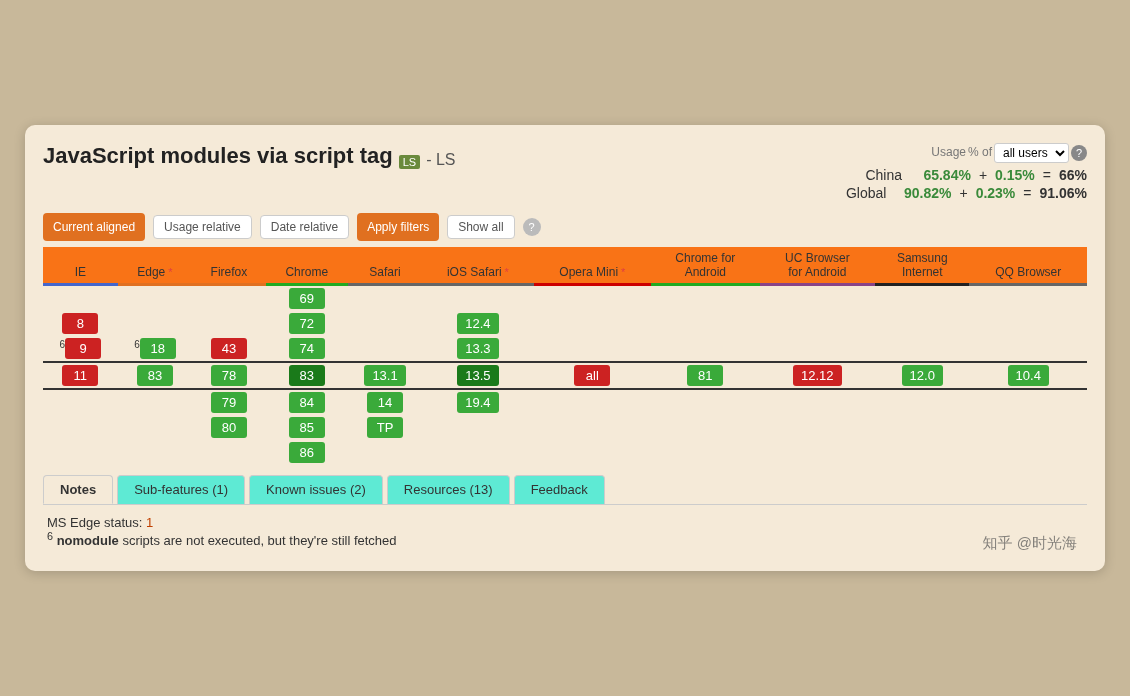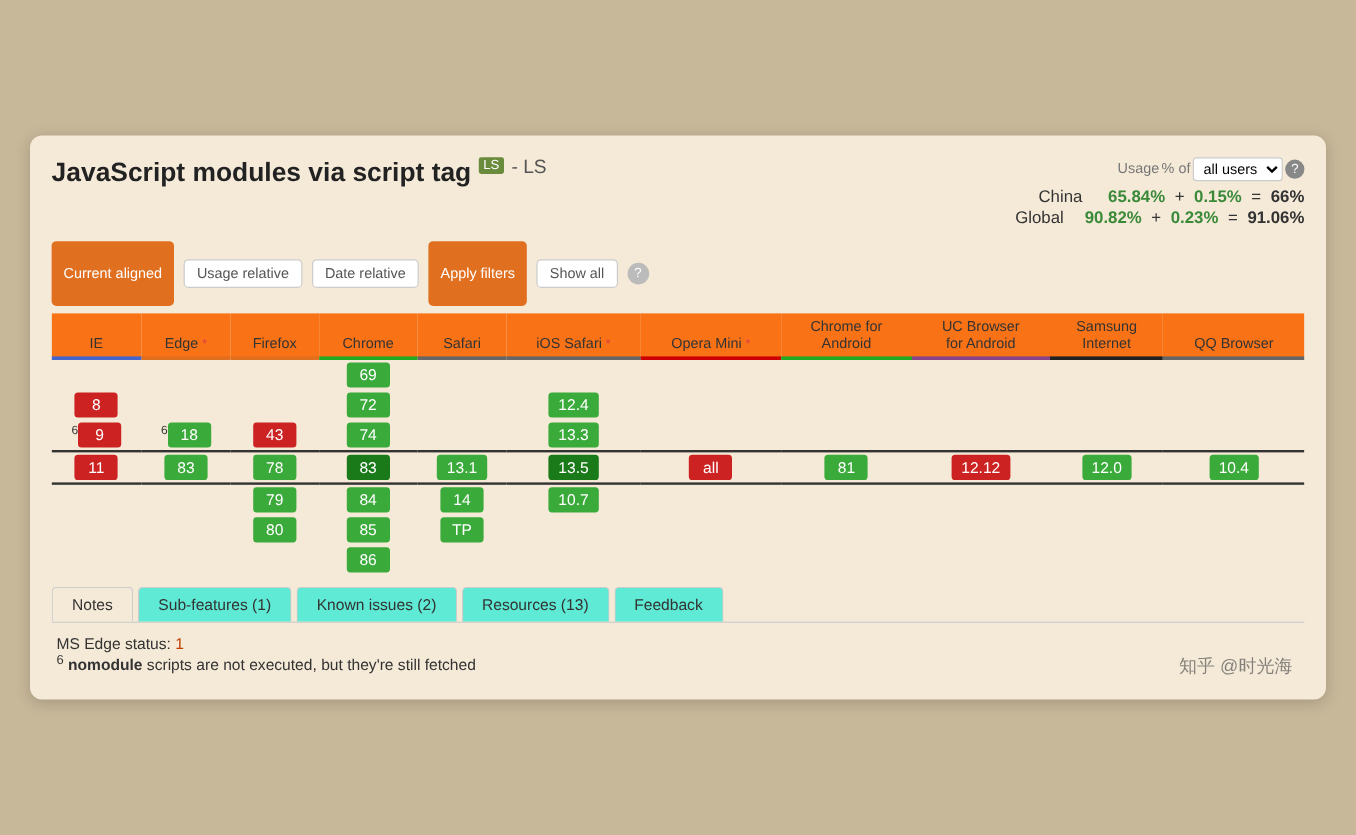--- a/index.html
+++ b/index.html
@@ -23,21 +23,21 @@
       justify-content: space-between;
       align-items: flex-start;
       margin-bottom: 8px;
     }
     .title-block { flex: 1; }
     .title {
       font-size: 22px;
       font-weight: bold;
       color: #222;
       display: flex;
-      align-items: flex-start;
+      align-items: flex-end;
       gap: 6px;
       margin-bottom: 4px;
     }
     .title-icon {
       background: #6a8a3c;
       color: white;
       font-size: 11px;
       padding: 1px 4px;
       border-radius: 2px;
       font-weight: normal;
@@ -100,21 +100,21 @@
       display: flex;
       align-items: center;
       gap: 8px;
       margin: 10px 0 6px 0;
     }
     .btn-orange {
       background: #e07020;
       color: white;
       border: none;
       border-radius: 4px;
-      padding: 20px 10px;
+      padding: 7px 10px;
       font-size: 12px;
       cursor: pointer;
     }
     .btn-gray {
       background: #ffffff;
       color: #555;
       border: 1px solid #ccc;
       border-radius: 4px;
       padding: 4px 10px;
       font-size: 12px;
@@ -211,21 +211,21 @@
       border-radius: 4px 4px 0 0;
       background: #5eead4;
       border: 1px solid #ccc;
       border-bottom: none;
       font-size: 13px;
       color: #333;
       cursor: pointer;
     }
     .tab.active {
       background: #f5ead8;
-      font-weight: normal;
+      font-weight: bold;
       border-bottom: 1px solid #f5ead8;
     }
     
     .notes-content {
       padding: 10px 4px 4px 4px;
       font-size: 13px;
       color: #333;
     }
     .notes-content a { color: #c04000; text-decoration: none; }
     
@@ -367,21 +367,21 @@
             <td><span class="cell-red">12.12</span></td>
             <td><span class="cell-green">12.0</span></td>
             <td><span class="cell-green">10.4</span></td>
           </tr>
           <tr>
             <td></td>
             <td></td>
             <td><span class="cell-green">79</span></td>
             <td><span class="cell-green">84</span></td>
             <td><span class="cell-green">14</span></td>
-            <td><span class="cell-green">10.7</span></td>
+            <td><span class="cell-green">19.4</span></td>
             <td></td>
             <td></td>
             <td></td>
             <td></td>
             <td></td>
           </tr>
           <tr>
             <td></td>
             <td></td>
             <td><span class="cell-green">80</span></td>

